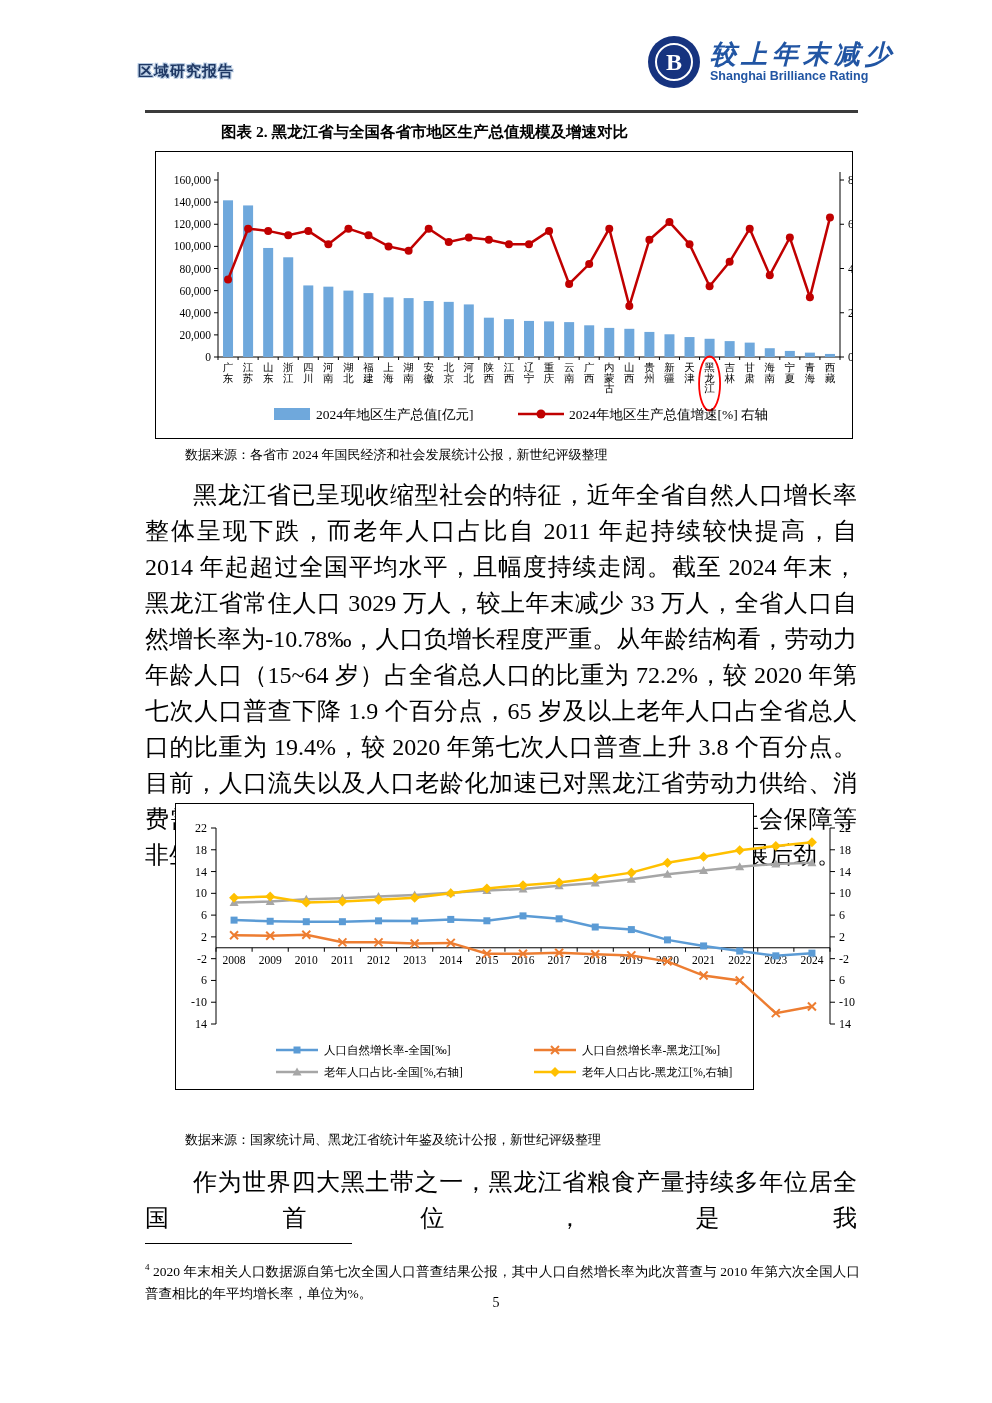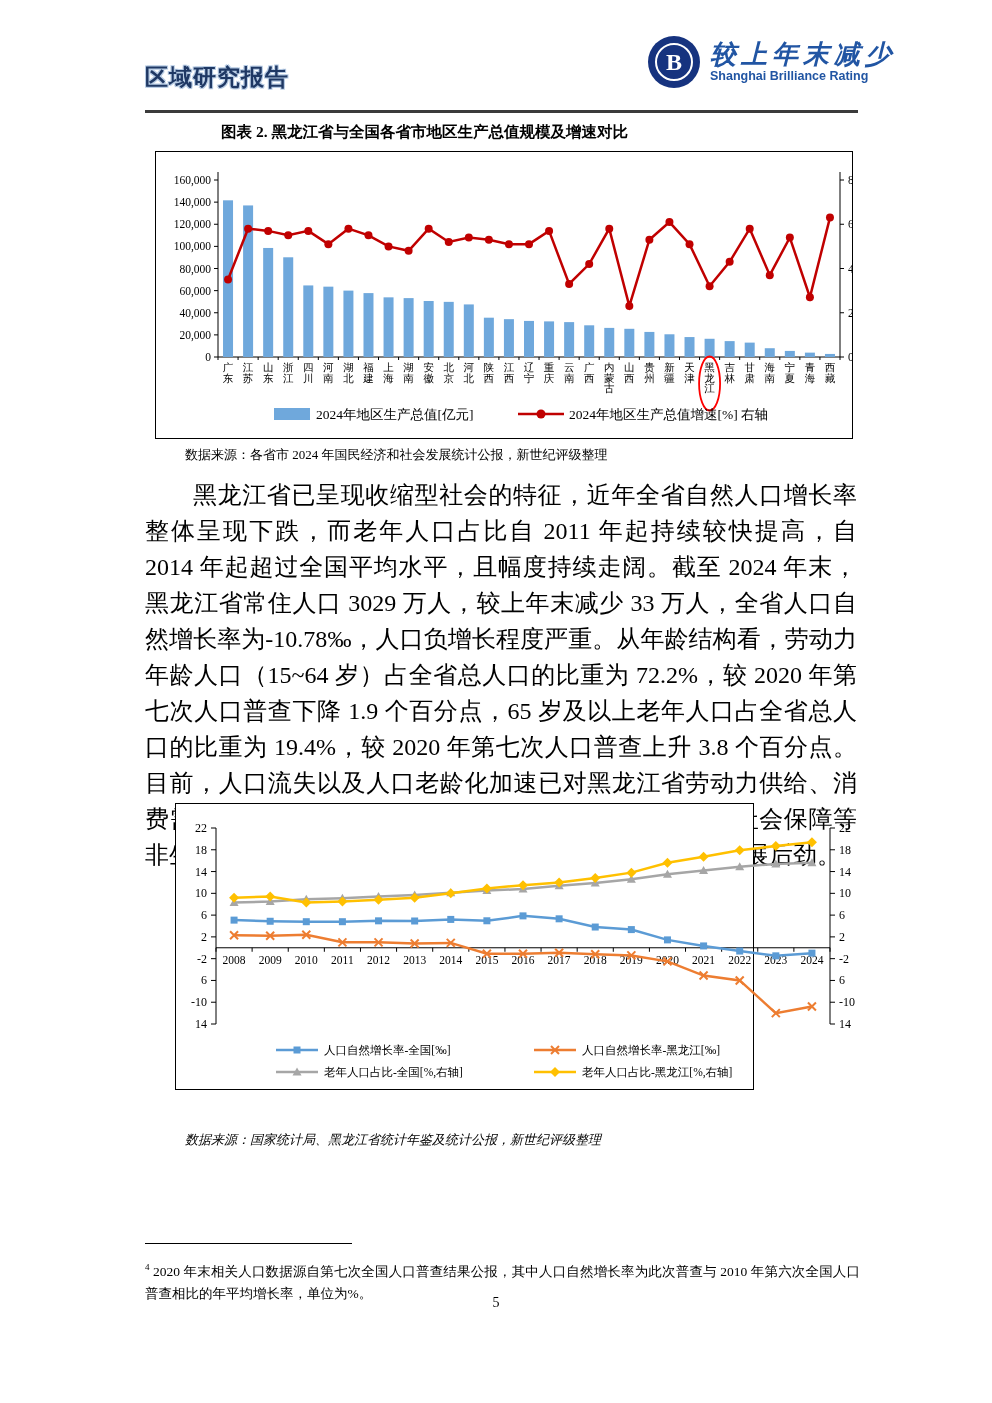--- a/index.html
+++ b/index.html
@@ -3,23 +3,23 @@
 <meta charset="utf-8">
 <style>
   * { box-sizing: border-box; }
   html,body { margin:0; padding:0; background:#e8e8e8; }
   .page {
     position:relative; width:992px; height:1403px; margin:0 auto;
     background:#ffffff; overflow:hidden;
     font-family:"Liberation Serif","DejaVu Serif",serif; color:#000;
   }
   .report-type {
-    position:absolute; left:145px; top:62px;
+    position:absolute; left:138px; top:62px;
     font-family:"Liberation Sans","DejaVu Sans",sans-serif;
-    font-size:23px; font-weight:bold; color:#1F3864; letter-spacing:1px;
+    font-size:15px; font-weight:bold; color:#1F3864; letter-spacing:1px;
     text-shadow:1px 1px 0 #b8cce4, -1px -1px 0 #b8cce4, 1px -1px 0 #b8cce4, -1px 1px 0 #b8cce4;
   }
   .header-rule { position:absolute; left:145px; top:110px; width:713px; height:0; border-top:3px solid #3b3b3b; }
   .logo { position:absolute; left:648px; top:36px; display:flex; align-items:center; }
   .logo-emblem {
     width:52px; height:52px; border-radius:50%; background:#16337f; position:relative; flex:0 0 auto;
   }
   .logo-emblem .ring { position:absolute; left:7px; top:7px; width:38px; height:38px; border:2px solid #fff; border-radius:50%; }
   .logo-emblem .mono {
     position:absolute; left:0; top:0; width:52px; height:52px; display:flex; align-items:center; justify-content:center;
@@ -30,21 +30,21 @@
   .logo-en { color:#2155A3; font-size:12.5px; font-family:"Liberation Sans","DejaVu Sans",sans-serif; font-weight:bold; margin-top:0; }
   .fig-title { position:absolute; left:183px; font-size:15.5px; font-weight:bold; }
   .fig-title sup { font-size:10px; }
   #fig2-title { top:122px;padding-left:38px; }
   #fig3-title { top:814px;text-align:center; }
   .chart-box { position:absolute; left:155px; border:1px solid #000; background:#fff; }
   #chart2-box { top:151px; width:698px; height:288px; }
   #chart3-box { top:803px; width:579px; height:287px;margin-left:20px; }
   .source { position:absolute; left:185px; font-size:13px; }
   #fig2-source { top:446px; }
-  #fig3-source { top:1131px;font-style:italic; }
+  #fig3-source { top:1131px; }
   .body-para {
     position:absolute; left:145px; width:712px;
     font-size:24px; line-height:36px; text-align:justify; text-indent:2em;
   }
   #para-1 { top:477px; }
   #para-2 { top:1164px; text-align-last:justify; }
   .footnote-rule { position:absolute; left:145px; top:1243px; width:207px; border-top:1.5px solid #000; }
   .footnote { position:absolute; left:145px; top:1256px; width:715px; font-size:13.5px; line-height:22px; text-align:justify; }
   .footnote sup { font-size:9px; }
   .page-number { position:absolute; left:0; top:1295px; width:992px; text-align:center; font-size:14px; }
@@ -412,20 +412,21 @@
         <polygon points="121,263.5 125.5,271.5 116.5,271.5" fill="#A6A6A6"></polygon>
         <text x="148" y="272" font-size="11.5">老年人口占比-全国[%,右轴]</text>
         <line x1="358" y1="268" x2="400" y2="268" stroke="#FFC000" stroke-width="2.5"></line>
         <polygon points="379,263 384,268 379,273 374,268" fill="#FFC000"></polygon>
         <text x="406" y="272" font-size="11.5">老年人口占比-黑龙江[%,右轴]</text>
       </svg>
   </div>
 
   <div class="source" id="fig3-source">数据来源：国家统计局、黑龙江省统计年鉴及统计公报，新世纪评级整理</div>
 
+  <div class="body-para" id="para-2">作为世界四大黑土带之一，黑龙江省粮食产量持续多年位居全国首位，是我</div>
 
   <div class="footnote-rule"></div>
 
   <div class="footnote">
     <sup>4</sup>
     <span>2020 年末相关人口数据源自第七次全国人口普查结果公报，其中人口自然增长率为此次普查与 2010 年第六次全国人口普查相比的年平均增长率，单位为%。</span>
   </div>
 
   <div class="page-number">5</div>
 

